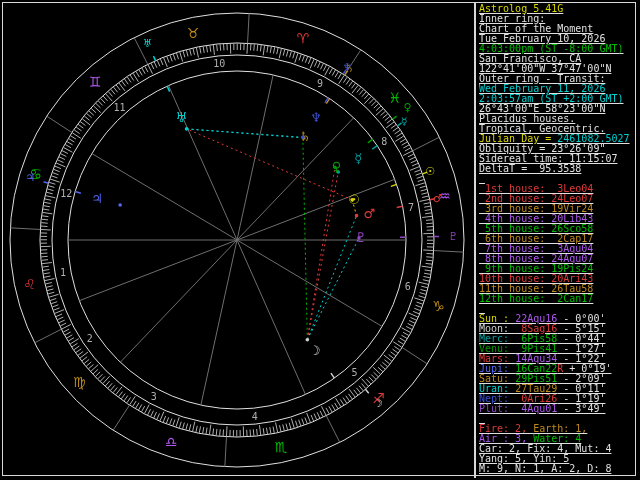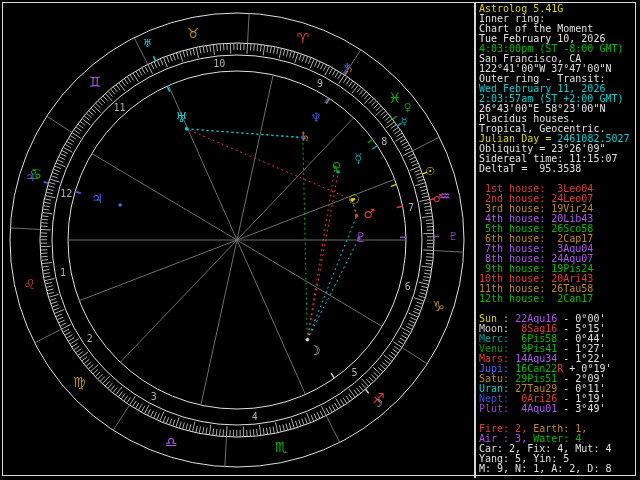--- a/index.html
+++ b/index.html
@@ -4,21 +4,21 @@
 <style>
   html,body{margin:0;padding:0;background:#000;}
   body{width:640px;height:480px;position:relative;overflow:hidden;
        font-family:"DejaVu Sans Mono",monospace;}
   #frame{position:absolute;left:2px;top:2px;width:634px;height:474px;
          border:1px solid #d8d8d8;box-sizing:border-box;pointer-events:none;}
   #divider{position:absolute;left:474px;top:2px;width:2px;height:476px;background:#d8d8d8;}
   #wheel{position:absolute;left:0;top:0;}
   #sidebar{position:absolute;left:479px;top:4px;width:156px;height:472px;
            overflow:hidden;font-size:10px;color:#e0e0e0;white-space:pre;}
-  .sb-line{height:10px;line-height:10px;}
+  .sb-line{height:10px;line-height:10px;text-decoration:underline;}
 </style>
 </head>
 <body>
 
 <svg id="wheel" width="476" height="480" viewBox="0 0 476 480" xmlns="http://www.w3.org/2000/svg">
     <circle cx="237" cy="240" r="227" fill="none" stroke="#E0E0E0" stroke-width="1"></circle>
     <circle cx="237" cy="240" r="197" fill="none" stroke="#E0E0E0" stroke-width="1"></circle>
     <circle cx="237" cy="240" r="185" fill="none" stroke="#E0E0E0" stroke-width="1"></circle>
     <circle cx="237" cy="240" r="169" fill="none" stroke="#E0E0E0" stroke-width="1"></circle>
     <line x1="338.758014205619" y1="83.7068250212792" x2="344.21420799680504" y2="75.32649392322446" stroke="#AFAFAF" stroke-width="1"></line>

